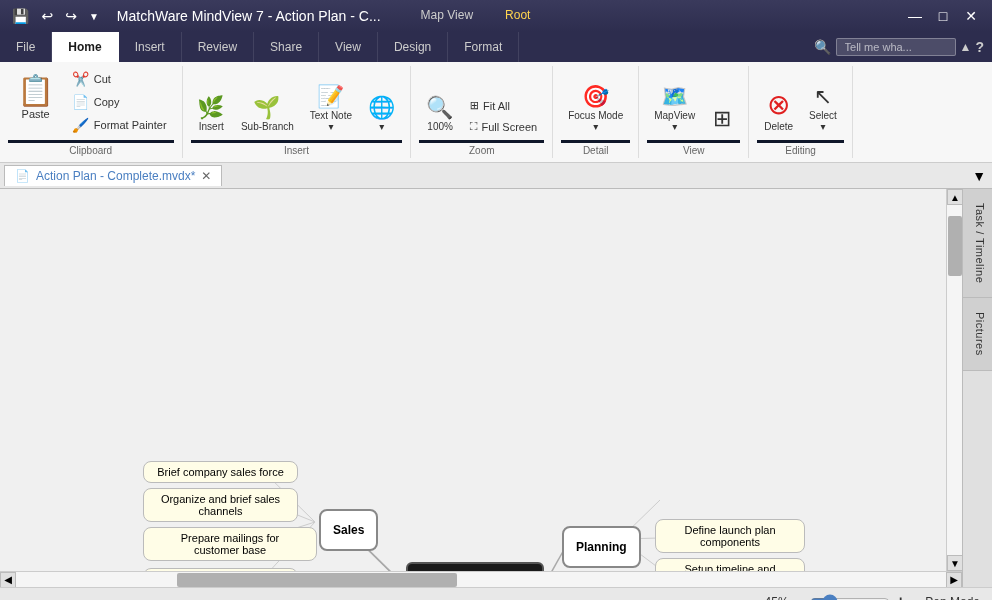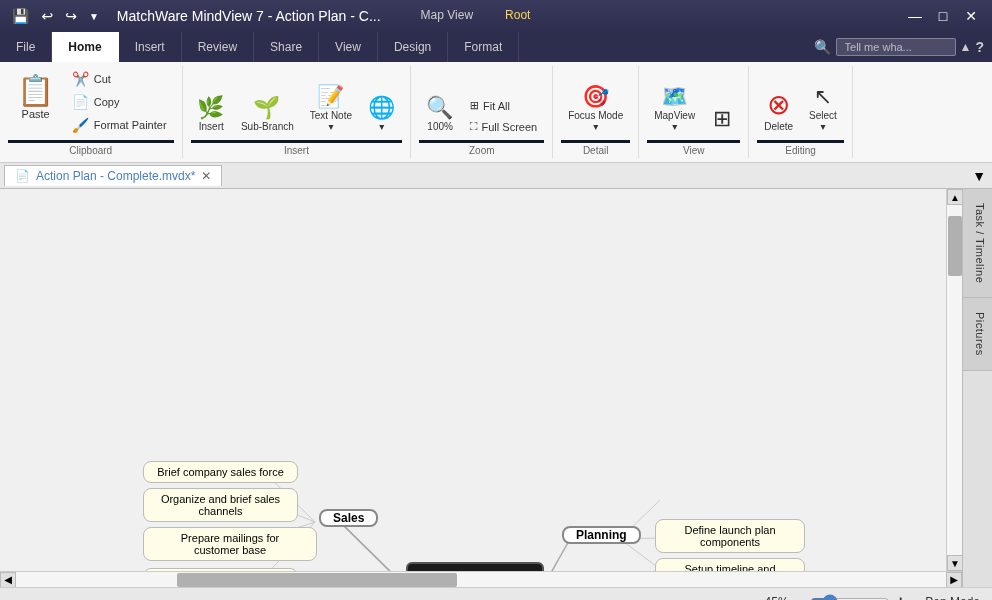--- a/index.html
+++ b/index.html
@@ -201,21 +201,21 @@
       font-size: 14px;
       font-weight: bold;
       padding: 12px 20px;
       border-radius: 6px;
     }
     .node.branch {
       background: white;
       border: 2px solid #888;
       font-weight: bold;
       font-size: 12px;
-      padding: 0 12px;
+      padding: 12px 12px;
     }
     .node.leaf {
       background: #fffde7;
       border: 1px solid #bbb;
       font-size: 11px;
     }
     .setup-icon {
       display: inline-block;
       width: 12px; height: 12px;
       background: #4a7fc1;

